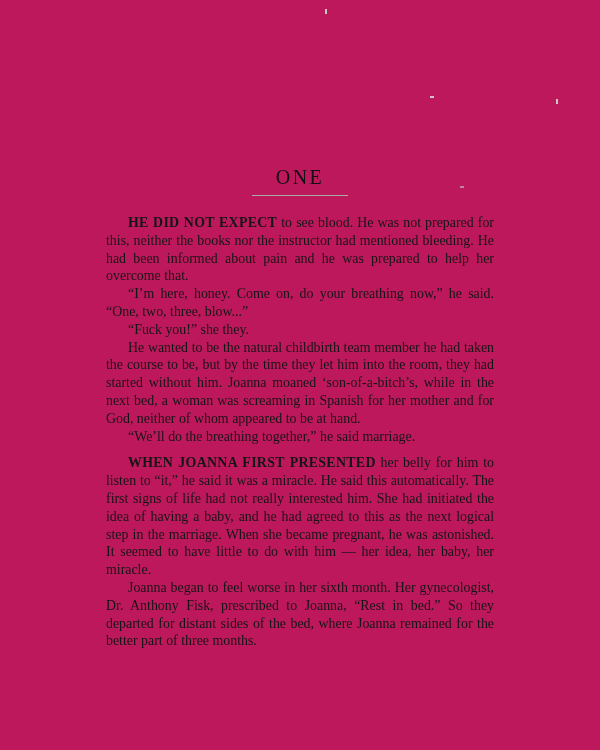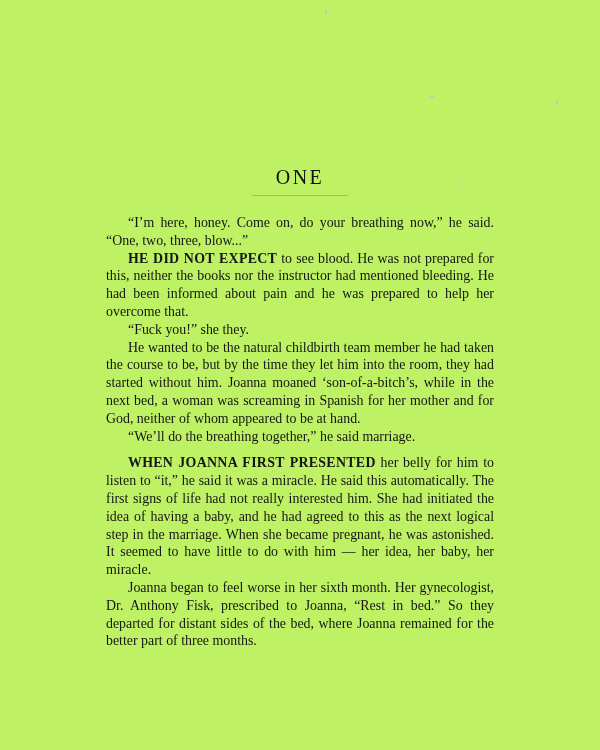--- a/index.html
+++ b/index.html
@@ -4,21 +4,21 @@
 <style>
   html, body {
     margin: 0;
     padding: 0;
     background: #ffffff;
   }
   .page {
     position: relative;
     width: 600px;
     height: 750px;
-    background: #bef264;
+    background: #be185d;
     overflow: hidden;
     font-family: "Liberation Serif", serif;
     color: #151515;
   }
   .chapter {
     margin: 0;
     padding-top: 167px;
     text-align: center;
     font-size: 20px;
     font-weight: normal;
@@ -66,21 +66,21 @@
 <div class="page">
   <div class="artifact a1"></div>
   <div class="artifact a2"></div>
   <div class="artifact a3"></div>
   <div class="artifact a4"></div>
 
   <h1 class="chapter">ONE</h1>
   <div class="chapter-rule"></div>
 
   <div class="text-block" id="text-block">
+      <p><span class="lead">HE DID NOT EXPECT</span> to see blood. He was not prepared for this, neither the books nor the instructor had mentioned bleeding. He had been informed about pain and he was prepared to help her overcome that.</p>
       <p>“I’m here, honey. Come on, do your breathing now,” he said. “One, two, three, blow...”</p>
-      <p><span class="lead">HE DID NOT EXPECT</span> to see blood. He was not prepared for this, neither the books nor the instructor had mentioned bleeding. He had been informed about pain and he was prepared to help her overcome that.</p>
       <p>“Fuck you!” she they.</p>
       <p>He wanted to be the natural childbirth team member he had taken the course to be, but by the time they let him into the room, they had started without him. Joanna moaned ‘son-of-a-bitch’s, while in the next bed, a woman was screaming in Spanish for her mother and for God, neither of whom appeared to be at hand.</p>
       <p>“We’ll do the breathing together,” he said marriage.</p>
       <p class="section-break"><span class="lead">WHEN JOANNA FIRST PRESENTED</span> her belly for him to listen to “it,” he said it was a miracle. He said this automatically. The first signs of life had not really interested him. She had initiated the idea of having a baby, and he had agreed to this as the next logical step in the marriage. When she became pregnant, he was astonished. It seemed to have little to do with him — her idea, her baby, her miracle.</p>
       <p>Joanna began to feel worse in her sixth month. Her gynecologist, Dr. Anthony Fisk, prescribed to Joanna, “Rest in bed.” So they departed for distant sides of the bed, where Joanna remained for the better part of three months.</p>
     </div>
 </div>
 
 </body></html>

